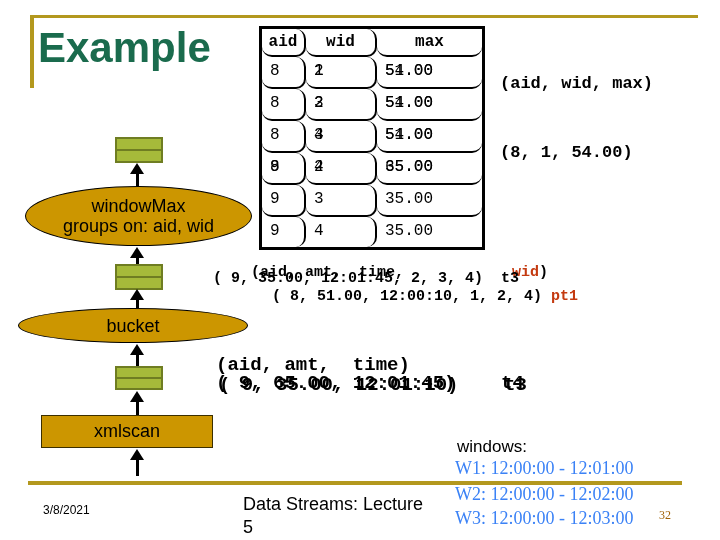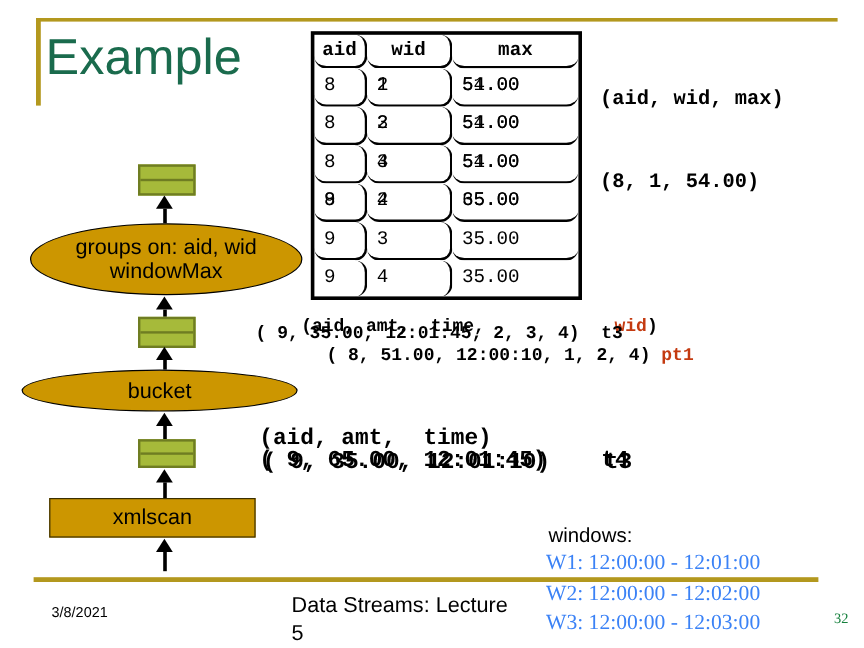--- a/index.html
+++ b/index.html
@@ -1,21 +1,21 @@
 <!DOCTYPE html>
 <html style="--gold: #B3981E; --green: #1A6B4D; --orange: #CC9600; --queue-fill: #A6BA3A; --queue-border: #6F7D22; --red: #C43A10;"><head>
 <meta charset="utf-8">
 <style>
   html,body{margin:0;padding:0;background:#fff;}
   .slide{position:relative;width:720px;height:540px;background:#fff;overflow:hidden;
          font-family:"Liberation Sans",sans-serif;color:#000;}
   
   .gold-hline{position:absolute;background:var(--gold);}
   .gold-vbar{position:absolute;background:var(--gold);}
-  .title{position:absolute;left:38px;top:24px;font-size:42px;font-weight:normal;
+  .title{position:absolute;left:38px;top:24px;font-size:42px;font-weight:bold;
          color:var(--green);margin:0;letter-spacing:0px;}
   
   .mono-b{position:absolute;font-family:"Liberation Mono","DejaVu Sans Mono",monospace;
           font-weight:bold;white-space:pre;color:#000;}
   .mono-r{position:absolute;font-family:Liberation Serif, serif;
           font-weight:normal;white-space:pre;color:#3b82f6;}
   .red{color:var(--red);}
   .out{left:500px;top:26px;font-size:17px;line-height:23px;}
   
   .overlap{position:absolute;font-family:"Liberation Mono","DejaVu Sans Mono",monospace;
@@ -47,21 +47,21 @@
            justify-content:center;font-size:18px;line-height:20px;text-align:center;
            box-sizing:border-box;}
   .oprect{position:absolute;background:var(--orange);border:1.5px solid #3b2f00;
           display:flex;align-items:center;justify-content:center;font-size:18px;
           box-sizing:border-box;}
   
   .win-label{position:absolute;left:457px;top:437px;font-size:17px;font-weight:normal;}
   .footer-text{position:absolute;left:243px;font-size:18px;}
   .date{position:absolute;left:43px;top:503px;font-size:12px;}
   .slidenum{position:absolute;left:659px;top:508px;font-size:12px;
-            font-family:"Liberation Serif",serif;color:#15803d;margin-left:36px;}
+            font-family:"Liberation Serif",serif;color:#a16207;}
 </style>
 </head>
 <body>
 
 <div class="slide">
 
   <div class="gold-hline" style="left:30px;top:15px;width:668px;height:3px;"></div>
   <div class="gold-vbar" style="left:30px;top:15px;width:4px;height:73px;"></div>
   <div class="gold-hline" style="left:28px;top:481px;width:654px;height:4px;"></div>
 
@@ -162,22 +162,22 @@
     <div class="qcell"></div>
       <div class="qcell"></div>
   </div>
 
   <div class="arrow" style="left:130px;top:163px;height:23px;">
     <div class="ahead"></div>
       <div class="ashaft"></div>
   </div>
 
   <div class="ellipse" style="left:25px;top:186px;width:227px;height:60px;">
+    <div>windowMax</div>
     <div>groups on: aid, wid</div>
-    <div>windowMax</div>
   </div>
 
   <div class="arrow" style="left:130px;top:247px;height:17px;">
     <div class="ahead"></div>
       <div class="ashaft"></div>
   </div>
 
   <div class="qbox" style="left:115px;top:264px;">
     <div class="qcell"></div>
       <div class="qcell"></div>

